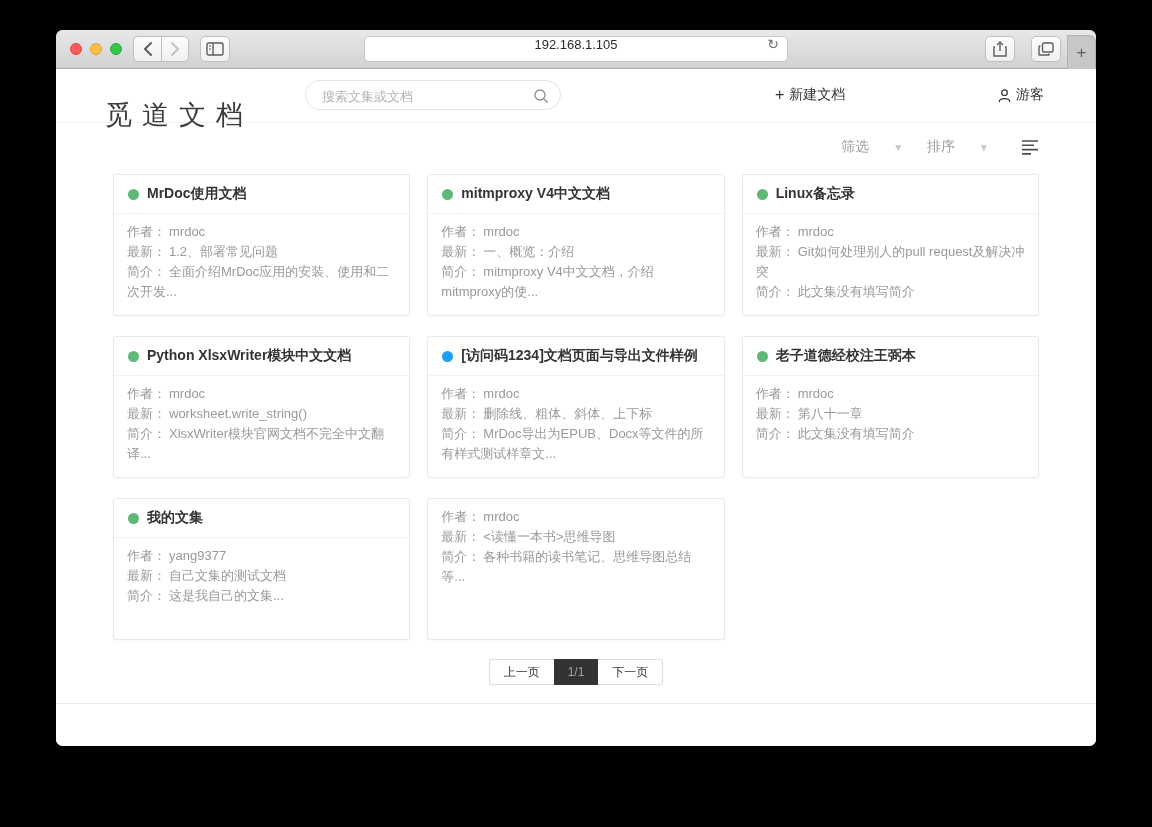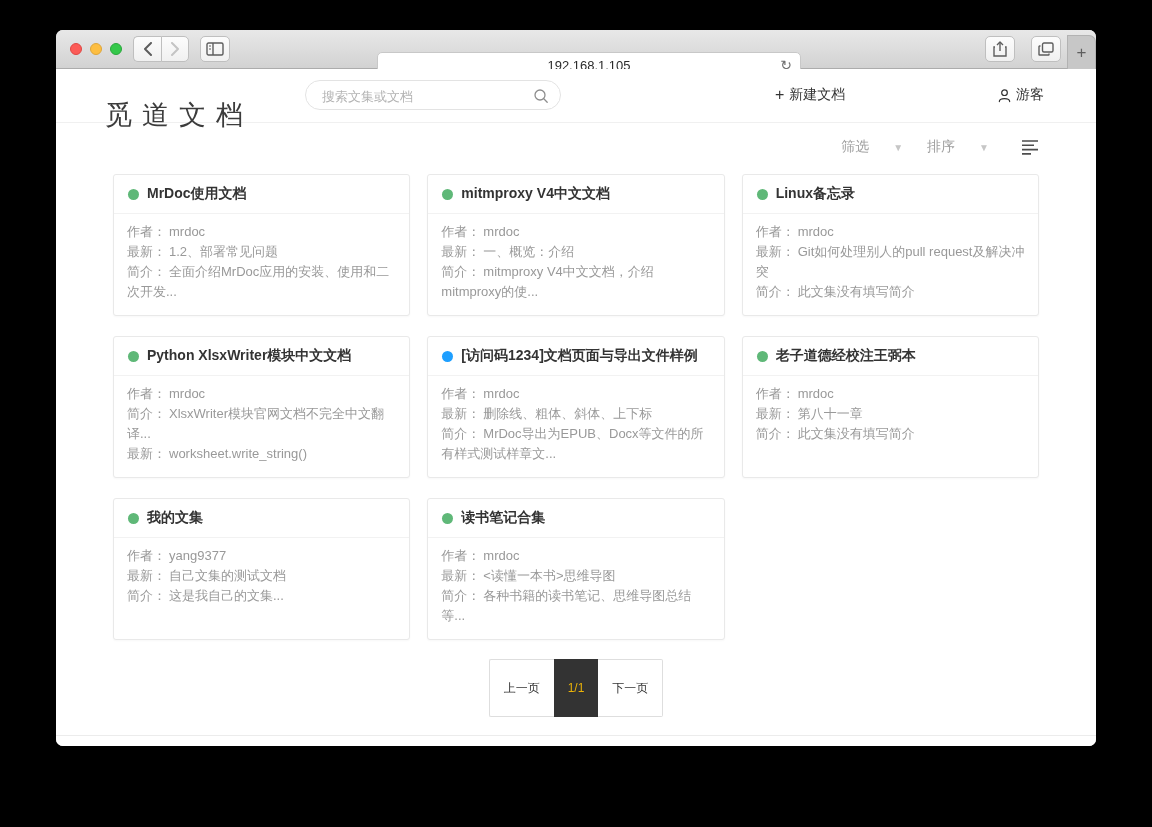--- a/index.html
+++ b/index.html
@@ -21,22 +21,22 @@
   .navbtn:first-child{border-radius:5px 0 0 5px;border-right:none;}
   .navbtn:last-child{border-radius:0 5px 5px 0;}
   .tbbtn{position:absolute;top:6px;width:30px;height:26px;box-sizing:border-box;border:1px solid #bfbfbf;
     border-radius:5px;background:linear-gradient(#fcfcfc,#f0f0f0);display:flex;align-items:center;justify-content:center;padding:0;}
   .tbbtn.sidebar{left:144px;}
   .tbbtn.share{left:929px;}
   .tbbtn.tabs{left:975px;}
   .newtab{position:absolute;right:0;top:5px;width:29px;height:34px;box-sizing:border-box;
     background:#c7c7c7;border:1px solid #b2b2b2;border-top-right-radius:7px;border-bottom:none;
     color:#5e5e5e;font-size:17px;line-height:30px;text-align:center;padding:0;}
-  .urlfield{position:absolute;left:321px;top:6px;width:424px;height:26px;box-sizing:border-box;
-    background:#fff;border:1px solid #c8c8c8;border-radius:5px;display:flex;align-items:center;justify-content:center;margin-top:16px;}
+  .urlfield{position:absolute;left:308px;top:6px;width:424px;height:26px;box-sizing:border-box;
+    background:#fff;border:1px solid #c8c8c8;border-radius:5px;display:flex;align-items:flex-start;justify-content:center;}
   .urlfield .url{font-size:13px;color:#2b2b2b;}
   .urlfield .reload{position:absolute;right:8px;font-size:14px;color:#6f6f6f;line-height:1;cursor:default;}
   
   .content{position:relative;height:678px;background:#fff;}
   header{position:relative;height:53px;border-bottom:1px solid #f0f0f0;}
   .logo{position:absolute;left:49px;top:28px;font-family:"Liberation Serif","DejaVu Serif",serif;
     font-size:27px;letter-spacing:10px;color:#3c3c3c;white-space:nowrap;cursor:pointer;}
   .searchbox{position:absolute;left:249px;top:11px;width:256px;height:30px;box-sizing:border-box;
     border:1px solid #e3e3e3;border-radius:16px;background:#fff;}
   .searchbox input{position:absolute;left:14px;top:1px;width:200px;height:26px;border:none;outline:none;
@@ -60,21 +60,21 @@
   .card-title{font-size:14px;font-weight:bold;color:#333;white-space:nowrap;overflow:hidden;}
   .card-body{padding:8px 13px;font-size:13px;color:#999;line-height:20px;}
   .card-body .lab{margin-right:3px;}
   .card-body .line{overflow:hidden;max-height:40px;}
   
   .pagination{margin-top:19px;display:flex;justify-content:center;align-items:stretch;}
   .pagination .pg{box-sizing:border-box;font-size:12px;padding:6px 14px;background:#fff;
     border:1px solid #dedede;color:#333;line-height:1;font-family:inherit;cursor:pointer;}
   .pagination .pg.prev{border-radius:2px 0 0 2px;border-right:none;}
   .pagination .pg.next{border-radius:0 2px 2px 0;border-left:none;}
-  .pagination .cur{box-sizing:border-box;font-size:12px;padding:22px 13px;background:#333;color:#eab308;
+  .pagination .cur{box-sizing:border-box;font-size:12px;padding:6px 13px;background:#333;color:#a3a3a3;
     border:1px solid #333;line-height:1;cursor:default;}
   .footline{margin-top:18px;border-top:1px solid #ececec;}
   footer{margin-top:11px;text-align:center;font-size:13px;color:#333;}
   footer a{color:#333;text-decoration:none;cursor:pointer;}
   footer .sep{margin:0 6px;color:#333;}
   svg{display:block;}
 </style>
 </head>
 <body>
 
@@ -230,24 +230,24 @@
   <div class="card">
     <div class="card-head">
       <span class="dot" style="background-color: rgb(95, 184, 120);"></span>
       <span class="card-title">Python XlsxWriter模块中文文档</span>
     </div>
     <div class="card-body">
       <div class="line">
         <span class="lab">作者：</span><span>mrdoc</span>
       </div>
       <div class="line">
+        <span class="lab">最新：</span><span>worksheet.write_string()</span>
+      </div>
+      <div class="line">
         <span class="lab">简介：</span><span>XlsxWriter模块官网文档不完全中文翻译...</span>
-      </div>
-      <div class="line">
-        <span class="lab">最新：</span><span>worksheet.write_string()</span>
       </div>
     </div>
   </div>
 
   <div class="card">
     <div class="card-head">
       <span class="dot" style="background-color: rgb(30, 159, 255);"></span>
       <span class="card-title">[访问码1234]文档页面与导出文件样例</span>
     </div>
     <div class="card-body">
@@ -293,24 +293,20 @@
       <div class="line">
         <span class="lab">最新：</span><span>自己文集的测试文档</span>
       </div>
       <div class="line">
         <span class="lab">简介：</span><span>这是我自己的文集...</span>
       </div>
     </div>
   </div>
 
   <div class="card">
-    <div class="card-head">
-      <span class="dot" style="background-color: rgb(95, 184, 120);"></span>
-      <span class="card-title">读书笔记合集</span>
-    </div>
     <div class="card-body">
       <div class="line">
         <span class="lab">作者：</span><span>mrdoc</span>
       </div>
       <div class="line">
         <span class="lab">最新：</span><span>&lt;读懂一本书&gt;思维导图</span>
       </div>
       <div class="line">
         <span class="lab">简介：</span><span>各种书籍的读书笔记、思维导图总结等...</span>
       </div>

